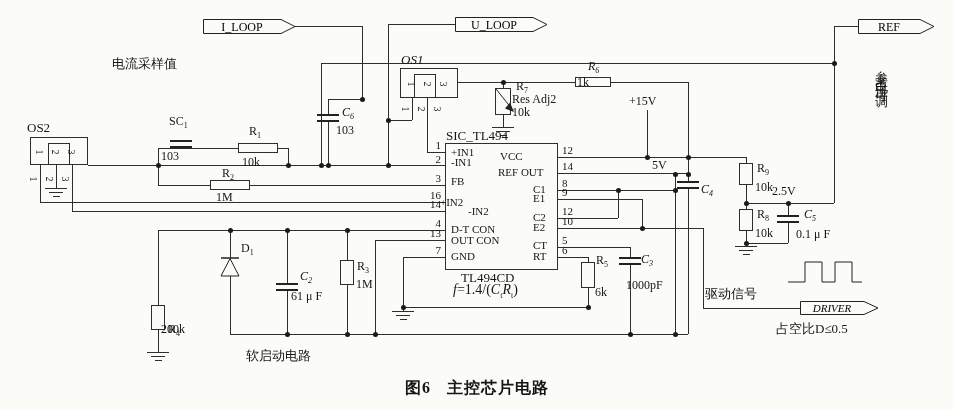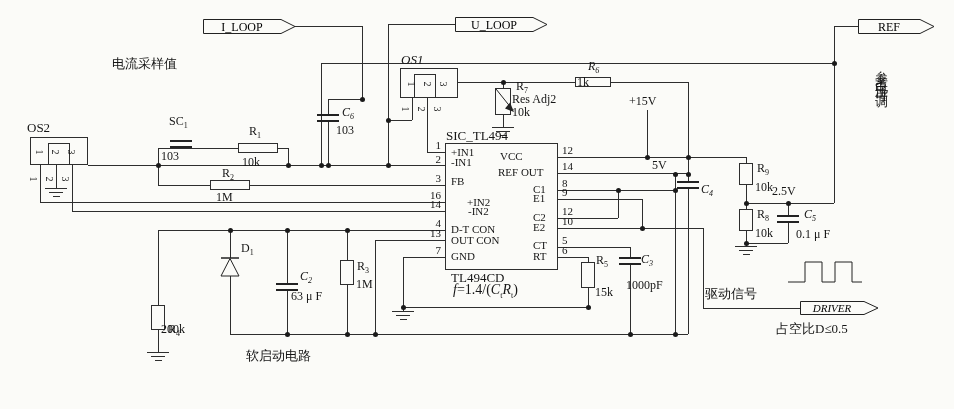--- a/index.html
+++ b/index.html
@@ -222,21 +222,21 @@
   <span class="rot" style="left:30px;top:174px">1</span>
   <span class="rot" style="left:46px;top:174px">2</span>
   <span class="rot" style="left:62px;top:174px">3</span>
 
   <span class="t t13" style="left:446px;top:129px">SIC_TL494</span>
   <i class="box" style="left:445px;top:143px;width:113px;height:127px;border-width:1px;background:#fbfbf8"></i>
 
   <span class="t t11" style="left:451px;top:146px">+IN1</span>
   <span class="t t11" style="left:451px;top:156px">-IN1</span>
   <span class="t t11" style="left:451px;top:175px">FB</span>
-  <span class="t t11" style="left:467px;top:196px">+IN2</span>
+  <span class="t t11" style="left:440px;top:196px">+IN2</span>
   <span class="t t11" style="left:468px;top:205px">-IN2</span>
   <span class="t t11" style="left:451px;top:223px">D-T CON</span>
   <span class="t t11" style="left:451px;top:234px">OUT CON</span>
   <span class="t t11" style="left:451px;top:250px">GND</span>
 
   <span class="t t11" style="left:500px;top:150px">VCC</span>
   <span class="t t11" style="left:498px;top:166px">REF OUT</span>
   <span class="t t11" style="left:533px;top:183px">C1</span>
   <span class="t t11" style="left:533px;top:192px">E1</span>
   <span class="t t11" style="left:533px;top:211px">C2</span>
@@ -255,21 +255,21 @@
 
   <span class="pn" style="left:562px;top:144px">12</span>
   <span class="pn" style="left:562px;top:160px">14</span>
   <span class="pn" style="left:562px;top:177px">8</span>
   <span class="pn" style="left:562px;top:186px">9</span>
   <span class="pn" style="left:562px;top:205px">12</span>
   <span class="pn" style="left:562px;top:215px">10</span>
   <span class="pn" style="left:562px;top:234px">5</span>
   <span class="pn" style="left:562px;top:244px">6</span>
 
-  <span class="t t13" style="left:451px;top:271px">TL494CD</span>
+  <span class="t t13" style="left:461px;top:271px">TL494CD</span>
   <span class="t" style="left:453px;top:283px;font-size:14px"><i>f</i><span>=1.4/(</span><i>C</i><sub>t</sub><i>R</i><sub>t</sub><span>)</span></span>
 
   <span class="t" style="left:169px;top:115px"><span>SC</span><sub>1</sub></span>
   <span class="t" style="left:161px;top:150px">103</span>
   <span class="t" style="left:249px;top:125px"><span>R</span><sub>1</sub></span>
   <span class="t" style="left:242px;top:156px">10k</span>
   <span class="t" style="left:222px;top:167px"><span>R</span><sub>2</sub></span>
   <span class="t" style="left:216px;top:191px">1M</span>
   <span class="t ti" style="left:342px;top:106px"><span>C</span><sub>6</sub></span>
   <span class="t" style="left:336px;top:124px">103</span>
@@ -283,30 +283,33 @@
   <span class="t ti" style="left:701px;top:183px"><span>C</span><sub>4</sub></span>
   <span class="t" style="left:757px;top:162px"><span>R</span><sub>9</sub></span>
   <span class="t" style="left:755px;top:181px">10k</span>
   <span class="t" style="left:772px;top:185px">2.5V</span>
   <span class="t" style="left:757px;top:208px"><span>R</span><sub>8</sub></span>
   <span class="t" style="left:755px;top:227px">10k</span>
   <span class="t ti" style="left:804px;top:208px"><span>C</span><sub>5</sub></span>
   <span class="t" style="left:796px;top:228px">0.1 μ F</span>
   <span class="t" style="left:241px;top:242px"><span>D</span><sub>1</sub></span>
   <span class="t ti" style="left:300px;top:270px"><span>C</span><sub>2</sub></span>
-  <span class="t" style="left:291px;top:290px">63 μ F</span>
+  <span class="t" style="left:291px;top:290px">61 μ F</span>
   <span class="t" style="left:357px;top:260px"><span>R</span><sub>3</sub></span>
   <span class="t" style="left:356px;top:278px">1M</span>
   <span class="t" style="left:168px;top:323px"><span>R</span><sub>4</sub></span>
   <span class="t" style="left:161px;top:323px">200k</span>
   <span class="t" style="left:596px;top:254px"><span>R</span><sub>5</sub></span>
-  <span class="t" style="left:595px;top:286px">15k</span>
+  <span class="t" style="left:595px;top:286px">6k</span>
   <span class="t ti" style="left:641px;top:253px"><span>C</span><sub>3</sub></span>
   <span class="t" style="left:626px;top:279px">1000pF</span>
 
   <span class="t t13" style="left:112px;top:57px">电流采样值</span>
   <span class="tv" style="left:872px;top:60px">参考电压可调</span>
   <span class="t t13" style="left:246px;top:349px">软启动电路</span>
   <span class="t t13" style="left:705px;top:287px">驱动信号</span>
   <span class="t t13" style="left:776px;top:322px">占空比D≤0.5</span>
 
+  <div class="capline">
+    <span>图6</span><span>主控芯片电路</span>
+  </div>
 
 </div>
 
 </body></html>

